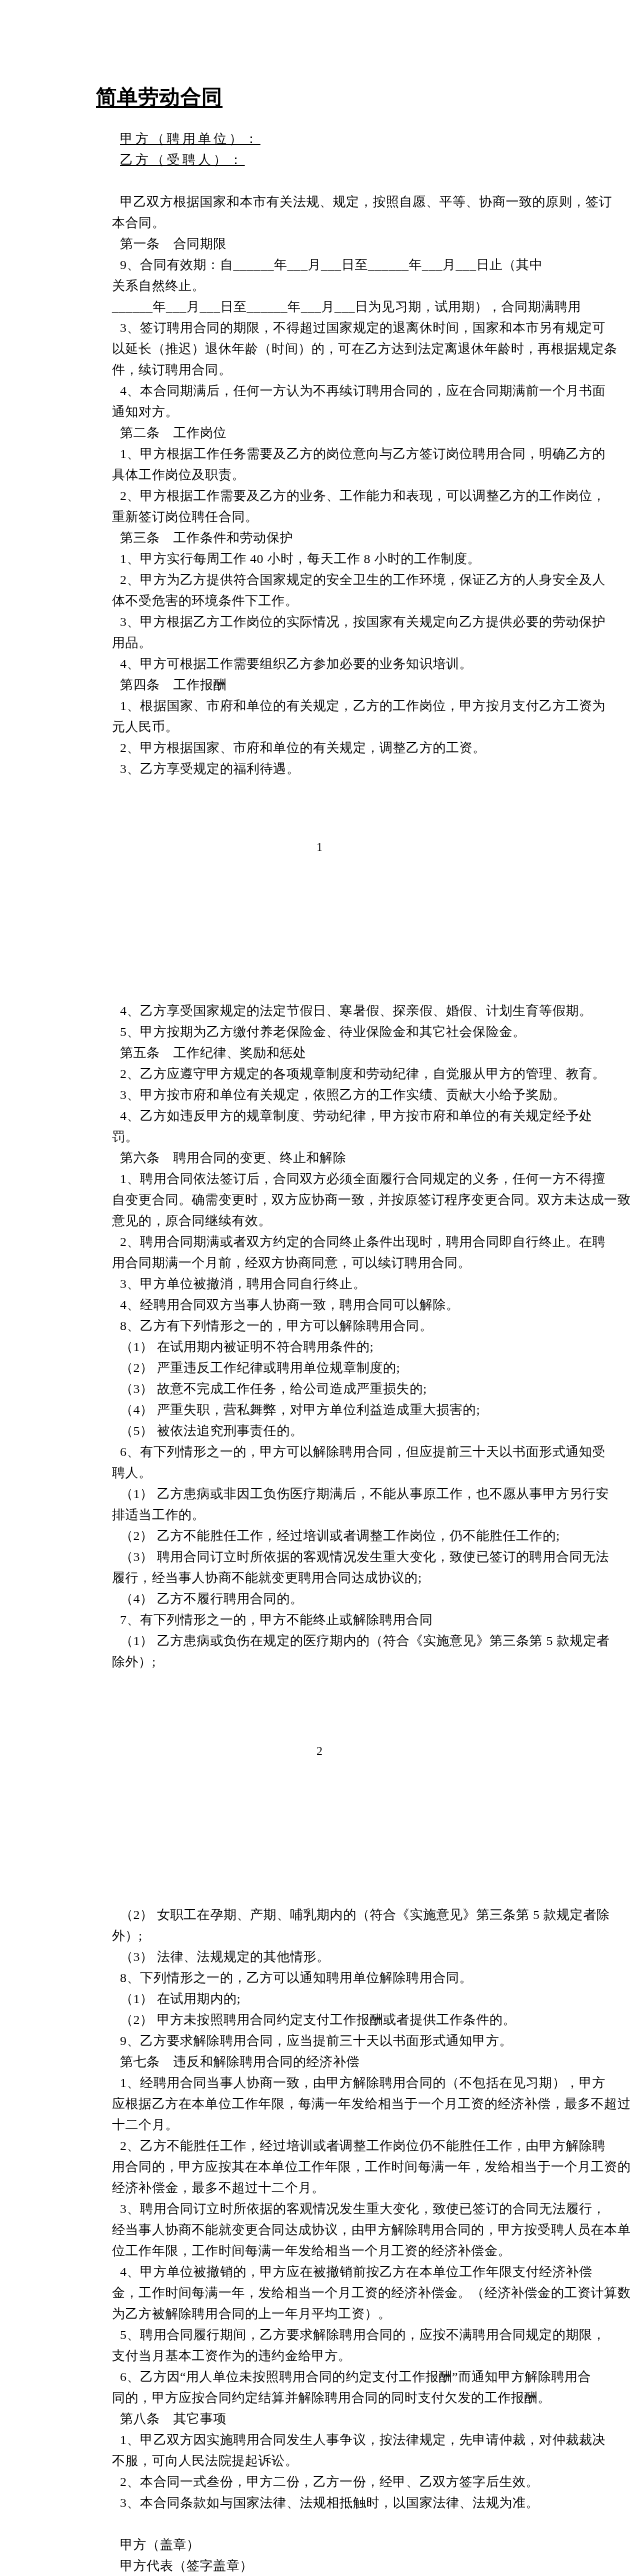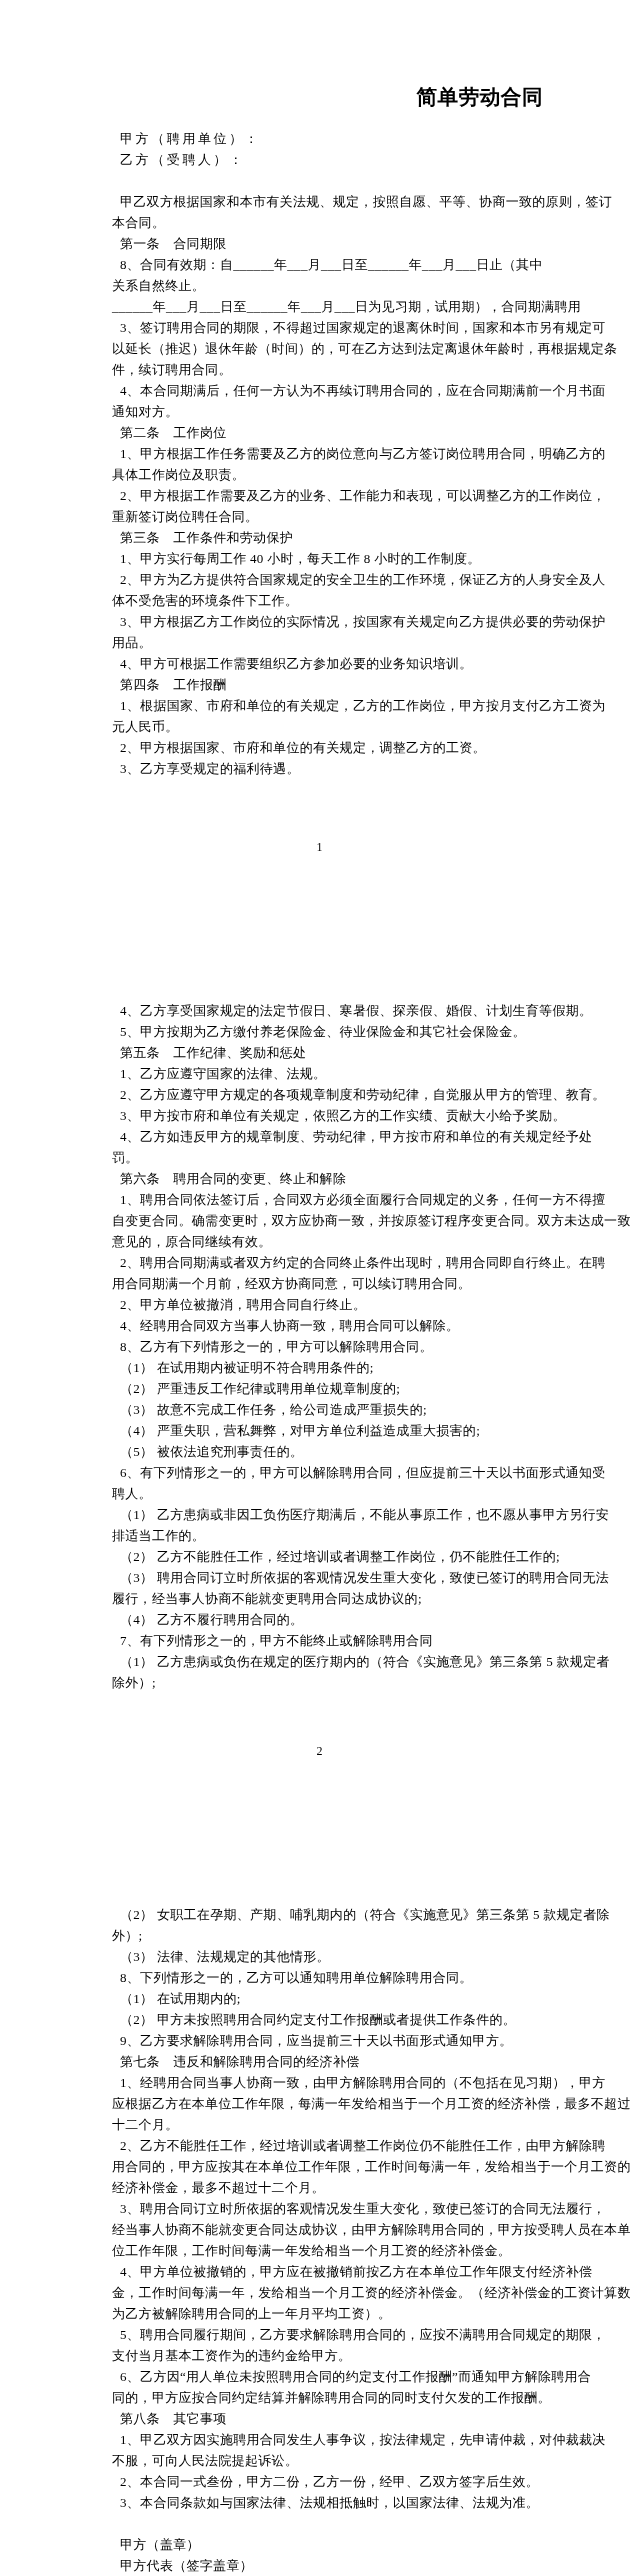--- a/index.html
+++ b/index.html
@@ -30,27 +30,28 @@
     font-size: 13px;
     white-space: nowrap;
     letter-spacing: 0.3px;
   }
   .ln.blank {  }
   .ln.title {
     height: 41px;
     line-height: 41px;
     font-size: 20.6px;
     font-weight: bold;
-    text-align: right;
+    text-align: left;
     letter-spacing: 0.5px;
     margin-bottom: 10.3px;
+    text-decoration: underline;
   }
   .ln.i { padding-left: 24px; }
   .ln.c { padding-left: 0; margin-left: 16px; }
-  .ln.sp { letter-spacing: 2.6px; }
+  .ln.sp { letter-spacing: 2.6px; text-decoration: underline; }
   .ln.h { padding-left: 24px; }
   .ln.h .hb { font-weight: normal; }
   .ln.h .ht { margin-left: 13.4px; }
   .pagenum {
     position: absolute;
     bottom: 49px;
     left: 0;
     width: 100%;
     text-align: center;
     font-size: 12px;
@@ -62,21 +63,21 @@
 
 <div class="page">
   <div class="content">
       <div class="ln title">简单劳动合同</div>
       <div class="ln i sp">甲方（聘用单位）：</div>
       <div class="ln i sp">乙方（受聘人）：</div>
       <div class="ln blank"></div>
       <div class="ln i">甲乙双方根据国家和本市有关法规、规定，按照自愿、平等、协商一致的原则，签订</div>
       <div class="ln c">本合同。</div>
       <div class="ln h"><span class="hb">第一条</span><span class="ht">合同期限</span></div>
-      <div class="ln i">8、合同有效期：自______年___月___日至______年___月___日止（其中</div>
+      <div class="ln i">9、合同有效期：自______年___月___日至______年___月___日止（其中</div>
       <div class="ln c">关系自然终止。</div>
       <div class="ln c">______年___月___日至______年___月___日为见习期，试用期），合同期满聘用</div>
       <div class="ln i">3、签订聘用合同的期限，不得超过国家规定的退离休时间，国家和本市另有规定可</div>
       <div class="ln c">以延长（推迟）退休年龄（时间）的，可在乙方达到法定离退休年龄时，再根据规定条</div>
       <div class="ln c">件，续订聘用合同。</div>
       <div class="ln i">4、本合同期满后，任何一方认为不再续订聘用合同的，应在合同期满前一个月书面</div>
       <div class="ln c">通知对方。</div>
       <div class="ln h"><span class="hb">第二条</span><span class="ht">工作岗位</span></div>
       <div class="ln i">1、甲方根据工作任务需要及乙方的岗位意向与乙方签订岗位聘用合同，明确乙方的</div>
       <div class="ln c">具体工作岗位及职责。</div>
@@ -96,32 +97,31 @@
       <div class="ln i">3、乙方享受规定的福利待遇。</div>
     </div>
   <div class="pagenum">1</div>
 </div>
 
 <div class="page p23">
   <div class="content">
       <div class="ln i">4、乙方享受国家规定的法定节假日、寒暑假、探亲假、婚假、计划生育等假期。</div>
       <div class="ln i">5、甲方按期为乙方缴付养老保险金、待业保险金和其它社会保险金。</div>
       <div class="ln h"><span class="hb">第五条</span><span class="ht">工作纪律、奖励和惩处</span></div>
-      <div class="ln i">1、乙方应遵守国家的法律、法规。</div>
       <div class="ln i">2、乙方应遵守甲方规定的各项规章制度和劳动纪律，自觉服从甲方的管理、教育。</div>
       <div class="ln i">3、甲方按市府和单位有关规定，依照乙方的工作实绩、贡献大小给予奖励。</div>
       <div class="ln i">4、乙方如违反甲方的规章制度、劳动纪律，甲方按市府和单位的有关规定经予处</div>
       <div class="ln c">罚。</div>
       <div class="ln h"><span class="hb">第六条</span><span class="ht">聘用合同的变更、终止和解除</span></div>
       <div class="ln i">1、聘用合同依法签订后，合同双方必须全面履行合同规定的义务，任何一方不得擅</div>
       <div class="ln c">自变更合同。确需变更时，双方应协商一致，并按原签订程序变更合同。双方未达成一致</div>
       <div class="ln c">意见的，原合同继续有效。</div>
       <div class="ln i">2、聘用合同期满或者双方约定的合同终止条件出现时，聘用合同即自行终止。在聘</div>
       <div class="ln c">用合同期满一个月前，经双方协商同意，可以续订聘用合同。</div>
-      <div class="ln i">2、甲方单位被撤消，聘用合同自行终止。</div>
+      <div class="ln i">3、甲方单位被撤消，聘用合同自行终止。</div>
       <div class="ln i">4、经聘用合同双方当事人协商一致，聘用合同可以解除。</div>
       <div class="ln i">8、乙方有下列情形之一的，甲方可以解除聘用合同。</div>
       <div class="ln i">（1） 在试用期内被证明不符合聘用条件的;</div>
       <div class="ln i">（2） 严重违反工作纪律或聘用单位规章制度的;</div>
       <div class="ln i">（3） 故意不完成工作任务，给公司造成严重损失的;</div>
       <div class="ln i">（4） 严重失职，营私舞弊，对甲方单位利益造成重大损害的;</div>
       <div class="ln i">（5） 被依法追究刑事责任的。</div>
       <div class="ln i">6、有下列情形之一的，甲方可以解除聘用合同，但应提前三十天以书面形式通知受</div>
       <div class="ln c">聘人。</div>
       <div class="ln i">（1） 乙方患病或非因工负伤医疗期满后，不能从事原工作，也不愿从事甲方另行安</div>

